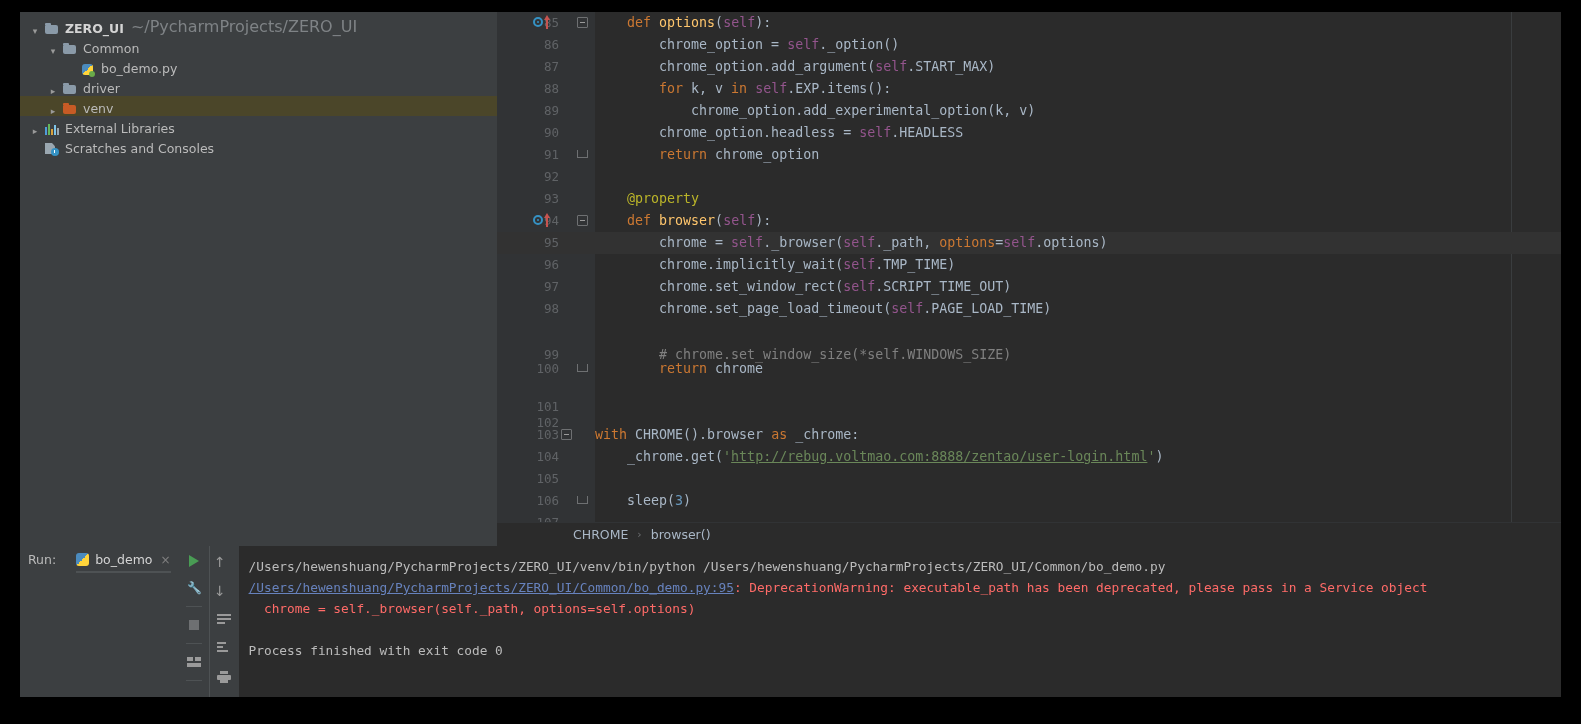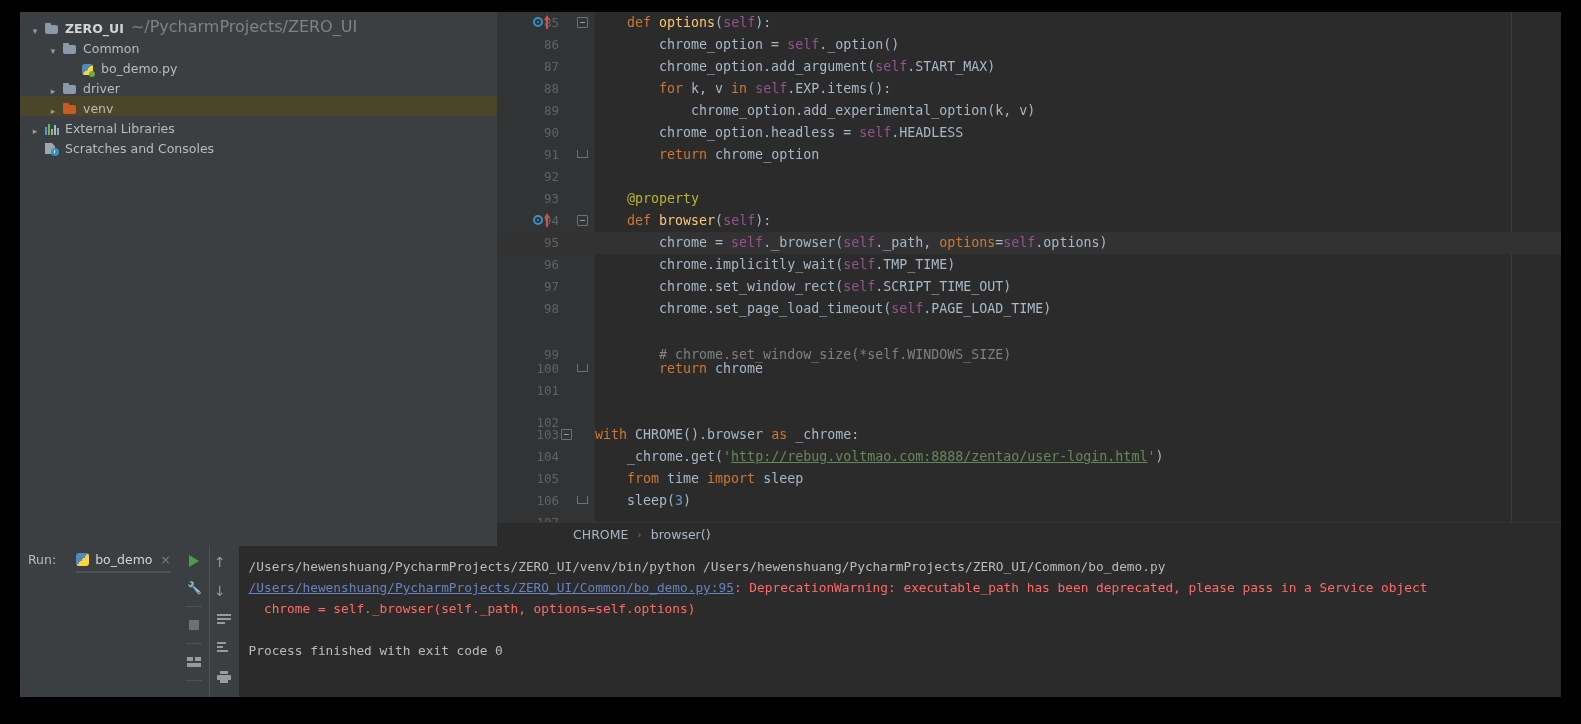--- a/index.html
+++ b/index.html
@@ -343,25 +343,25 @@
             <div class="code-line" style="top: 0px;"><span class="lnum">91</span><span class="fold"><span class="end"></span></span><span class="ltext"><span>        </span><span class="kw">return </span><span>chrome_option</span></span></div>
             <div class="code-line" style="top: 0px;"><span class="lnum">92</span><span class="ltext"></span></div>
             <div class="code-line" style="top: 0px;"><span class="lnum">93</span><span class="ltext"><span>    </span><span class="dec">@property</span></span></div>
             <div class="code-line" style="top: 0px;"><span class="lnum">94</span><span class="gmark"><span class="ovr"></span><span class="arrow-up"></span></span><span class="fold"><span class="sq"></span></span><span class="ltext"><span>    </span><span class="kw">def </span><span class="fn">browser</span><span>(</span><span class="sf">self</span><span>):</span></span></div>
             <div class="code-line" style="top: 0px;"><span class="lnum">95</span><span class="ltext"><span>        chrome = </span><span class="sf">self</span><span>._browser(</span><span class="sf">self</span><span>._path, </span><span class="param">options</span><span>=</span><span class="sf">self</span><span>.options)</span></span></div>
             <div class="code-line" style="top: 0px;"><span class="lnum">96</span><span class="ltext"><span>        chrome.implicitly_wait(</span><span class="sf">self</span><span>.TMP_TIME)</span></span></div>
             <div class="code-line" style="top: 0px;"><span class="lnum">97</span><span class="ltext"><span>        chrome.set_window_rect(</span><span class="sf">self</span><span>.SCRIPT_TIME_OUT)</span></span></div>
             <div class="code-line" style="top: 0px;"><span class="lnum">98</span><span class="ltext"><span>        chrome.set_page_load_timeout(</span><span class="sf">self</span><span>.PAGE_LOAD_TIME)</span></span></div>
             <div class="code-line" style="top: 8px; margin-top: 16px;"><span class="lnum">99</span><span class="ltext"><span class="cm">        # chrome.set_window_size(*self.WINDOWS_SIZE)</span></span></div>
             <div class="code-line" style="top: 0px;"><span class="lnum">100</span><span class="fold"><span class="end"></span></span><span class="ltext"><span>        </span><span class="kw">return </span><span>chrome</span></span></div>
-            <div class="code-line" style="top: 0px;"><span class="lnum">101</span><span class="ltext"></span></div>
+            <div class="code-line" style="top: 16px;"><span class="lnum">101</span><span class="ltext"></span></div>
             <div class="code-line" style="top: 10px;"><span class="lnum">102</span><span class="ltext"></span></div>
             <div class="code-line" style="top: 0px;"><span class="lnum">103</span><span class="fold" style="left: 62px;"><span class="sq"></span></span><span class="ltext"><span class="kw">with </span><span>CHROME().browser </span><span class="kw">as </span><span>_chrome:</span></span></div>
             <div class="code-line" style="top: 0px;"><span class="lnum">104</span><span class="ltext"><span>    _chrome.get(</span><span class="str">'</span><span class="url">http://rebug.voltmao.com:8888/zentao/user-login.html</span><span class="str">'</span><span>)</span></span></div>
-            <div class="code-line" style="top: 0px;"><span class="lnum">105</span><span class="ltext"><span>    </span><span class="kw">from </span><span>time </span><span class="kw">import </span><span>sleep</span></span></div>
+            <div class="code-line" style="top: 0px;"><span class="lnum">105</span></div>
             <div class="code-line" style="top: 0px;"><span class="lnum">106</span><span class="fold"><span class="end"></span></span><span class="ltext"><span>    sleep(</span><span class="num">3</span><span>)</span></span></div>
             <div class="code-line" style="top: 0px;"><span class="lnum">107</span><span class="ltext"></span></div>
           </div>
       </div>
       <div class="breadcrumb">
         <span>CHROME</span>
         <span class="crumb-sep">›</span>
         <span>browser()</span>
       </div>
     </div>

